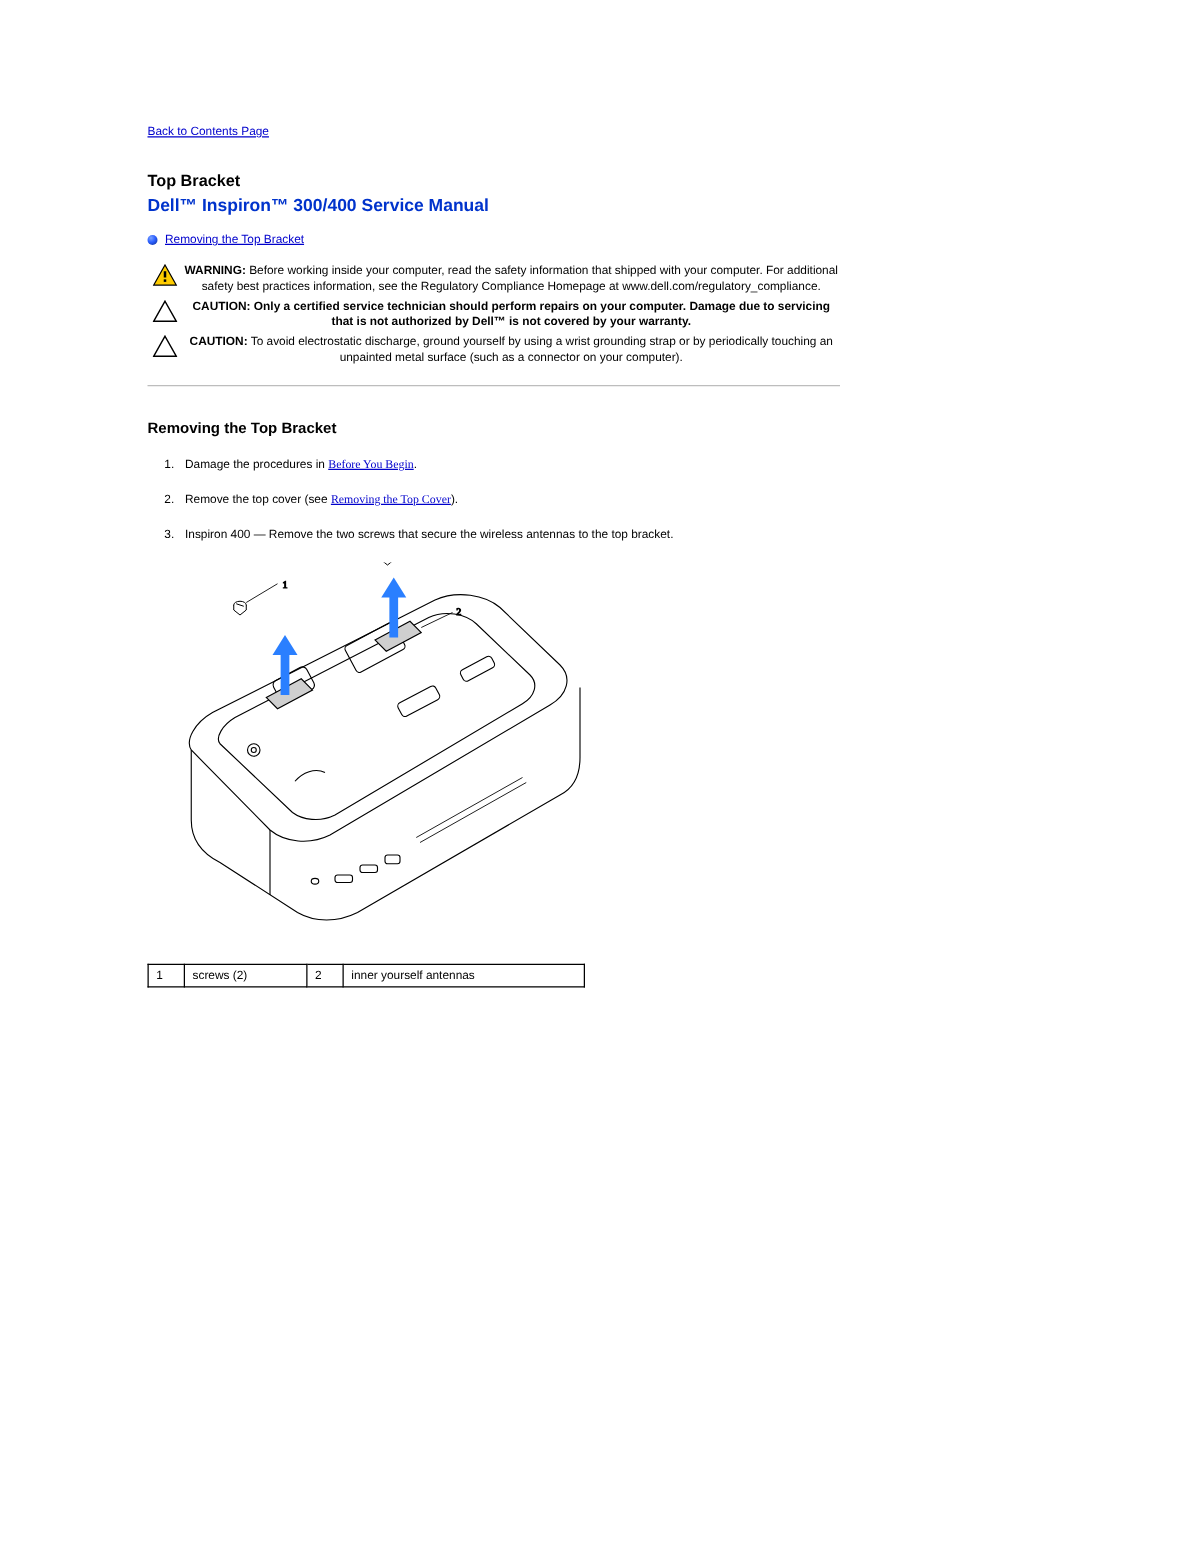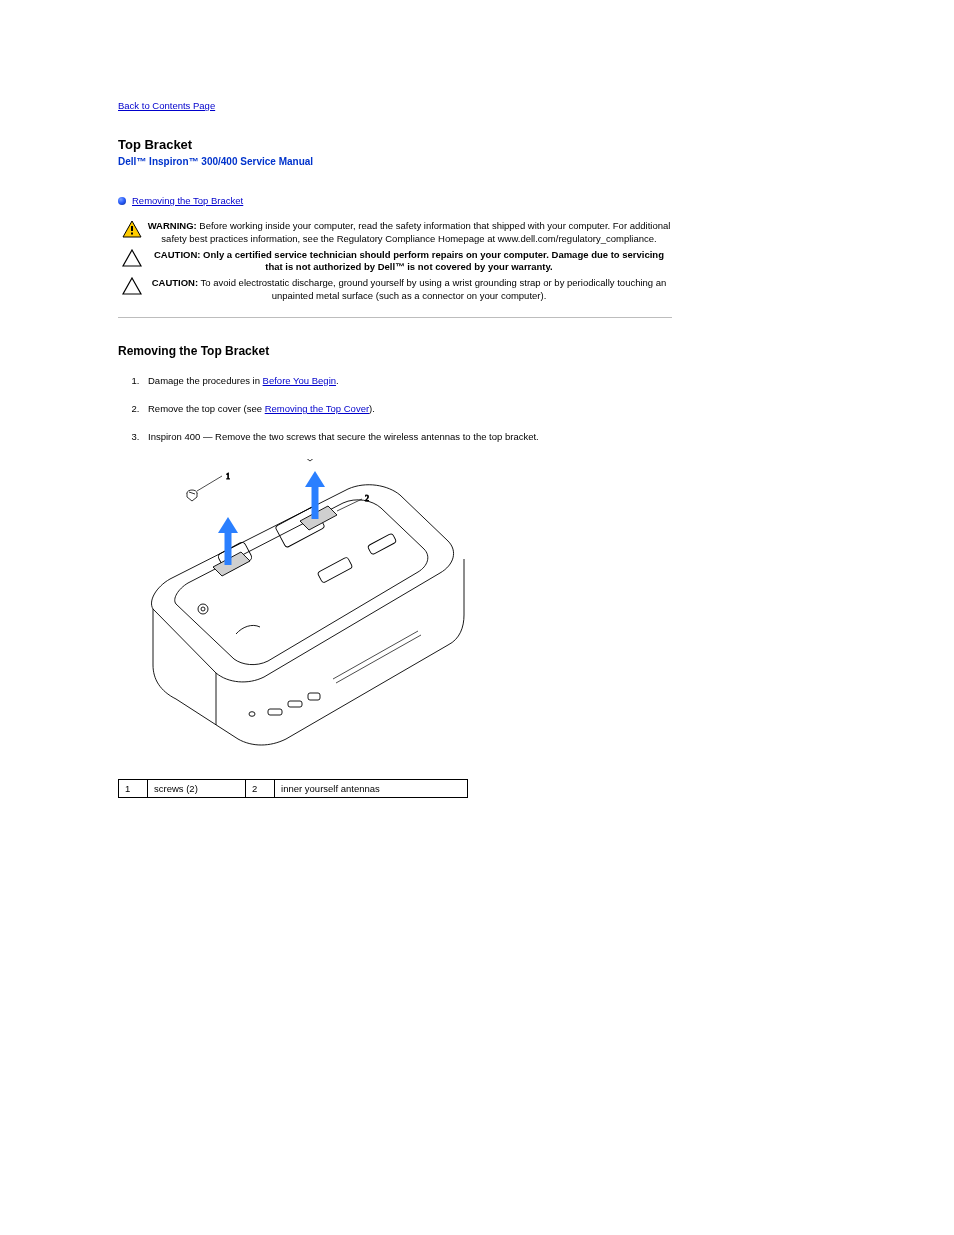--- a/index.html
+++ b/index.html
@@ -23,22 +23,22 @@
     font-size: 9.5px;
   }
   .section-title {
     font-size: 13px;
     font-weight: bold;
     margin: 8px 0 4px 0;
   }
   .subtitle {
     color: #0033cc;
     font-weight: bold;
-    font-size: 10px;
-    margin: 0 0 28px 0;
+    font-size: 14px;
+    margin: 0 0 14px 0;
   }
   ul.toc {
     list-style: none;
     padding: 0;
     margin: 0 0 14px 0;
   }
   ul.toc li {
     display: flex;
     align-items: center;
     gap: 6px;
@@ -97,20 +97,21 @@
   }
   ol.steps li {
     font-size: 9.5px;
     line-height: 1.5;
     margin-bottom: 14px;
     padding-left: 6px;
   }
   ol.steps li a {
     color: #0000cc;
     text-decoration: underline;
+    font-family: Liberation Serif, serif;
   }
   .figure {
     margin: 0 0 18px 0;
   }
   .parts-table {
     border-collapse: collapse;
     width: 350px;
     margin-top: 2px;
   }
   .parts-table td {

